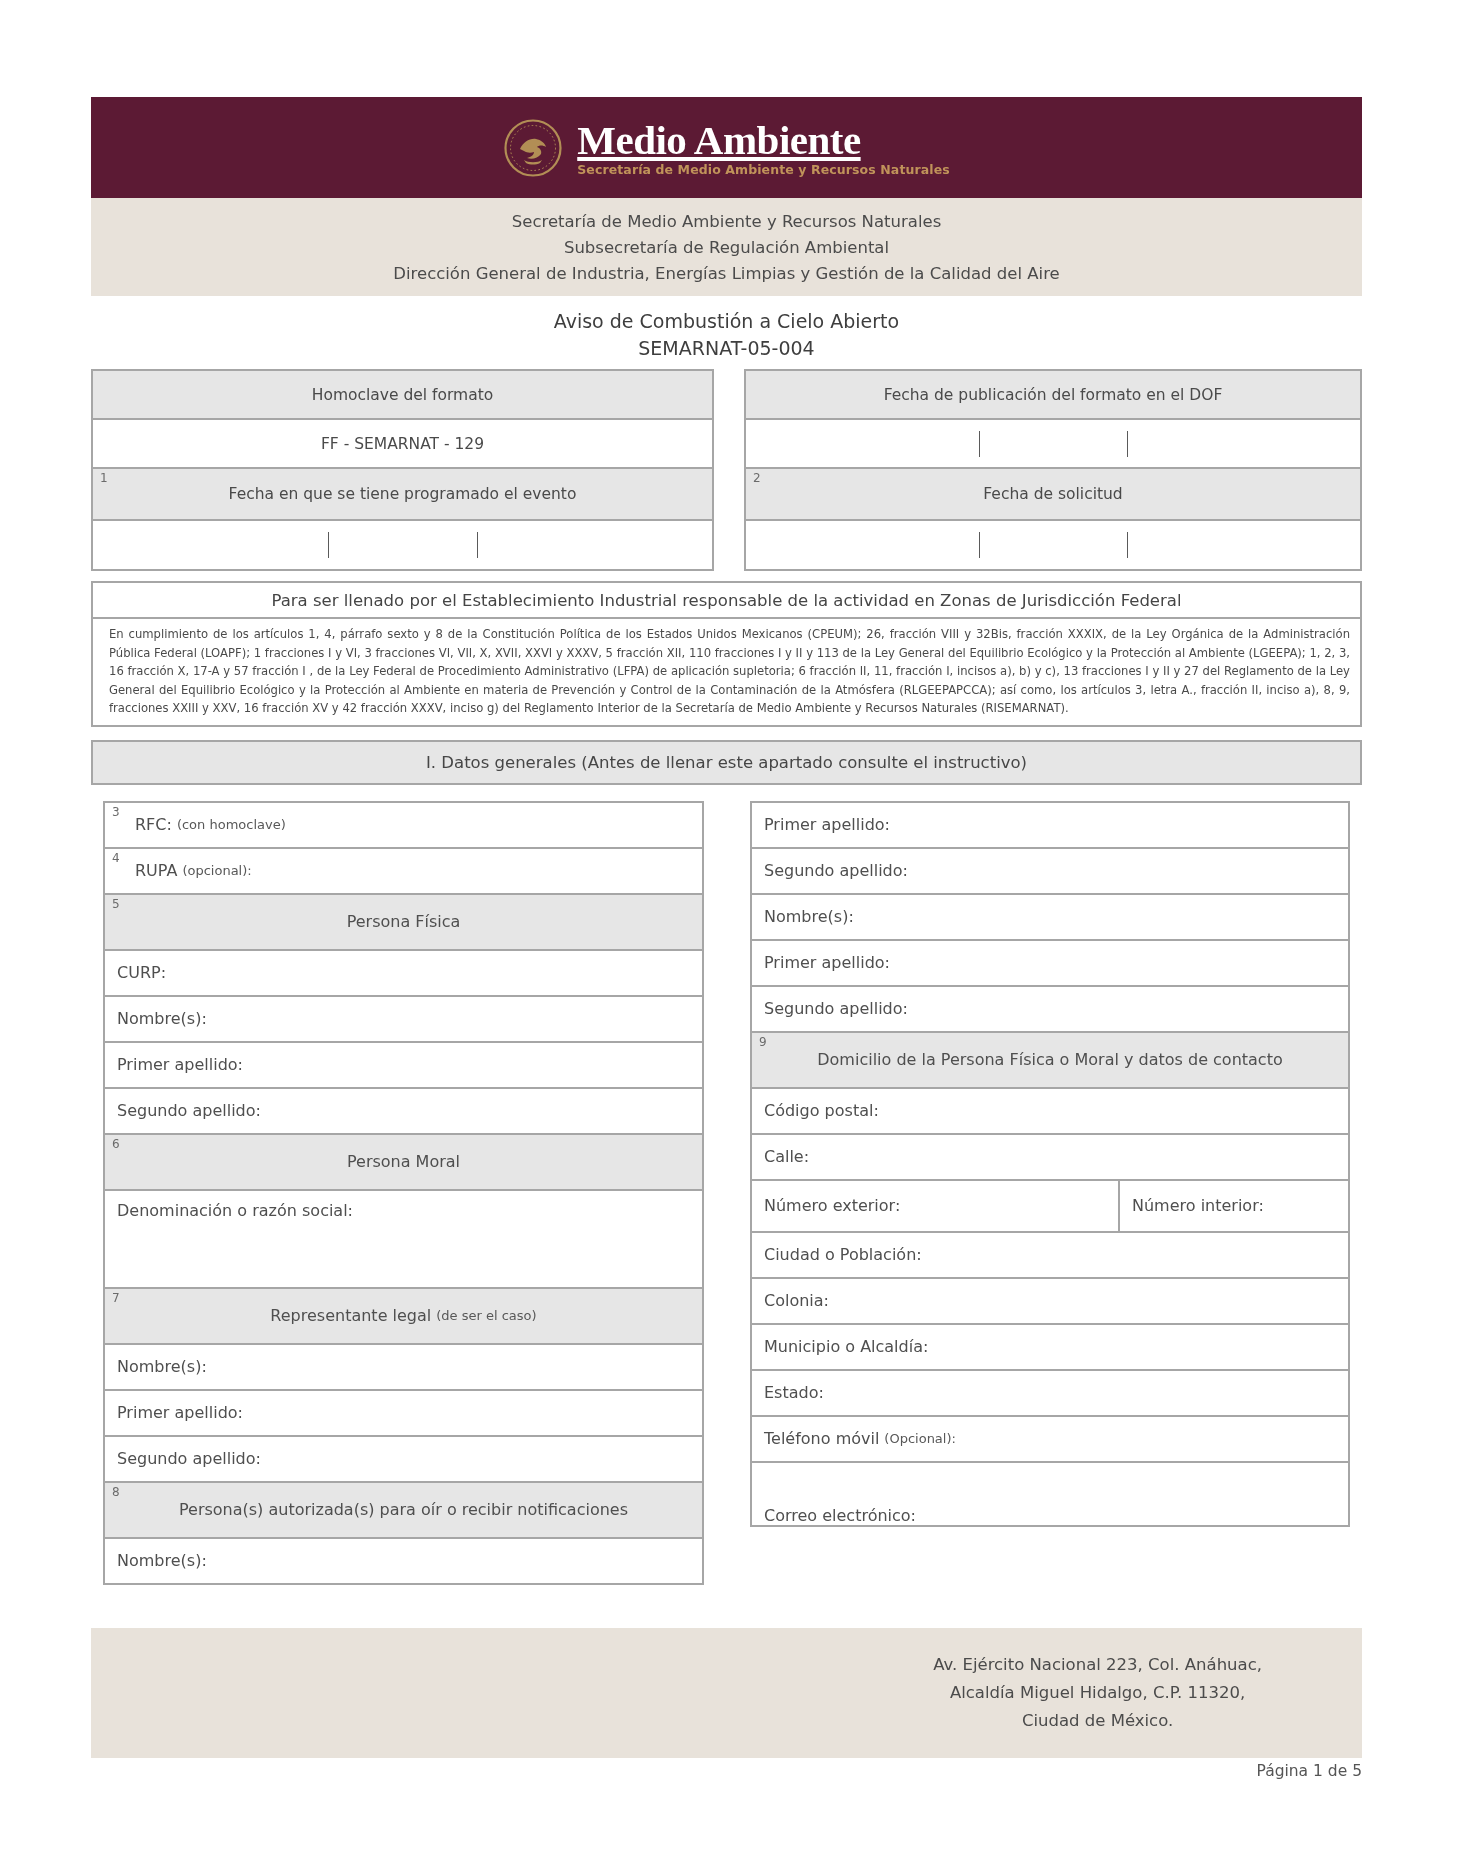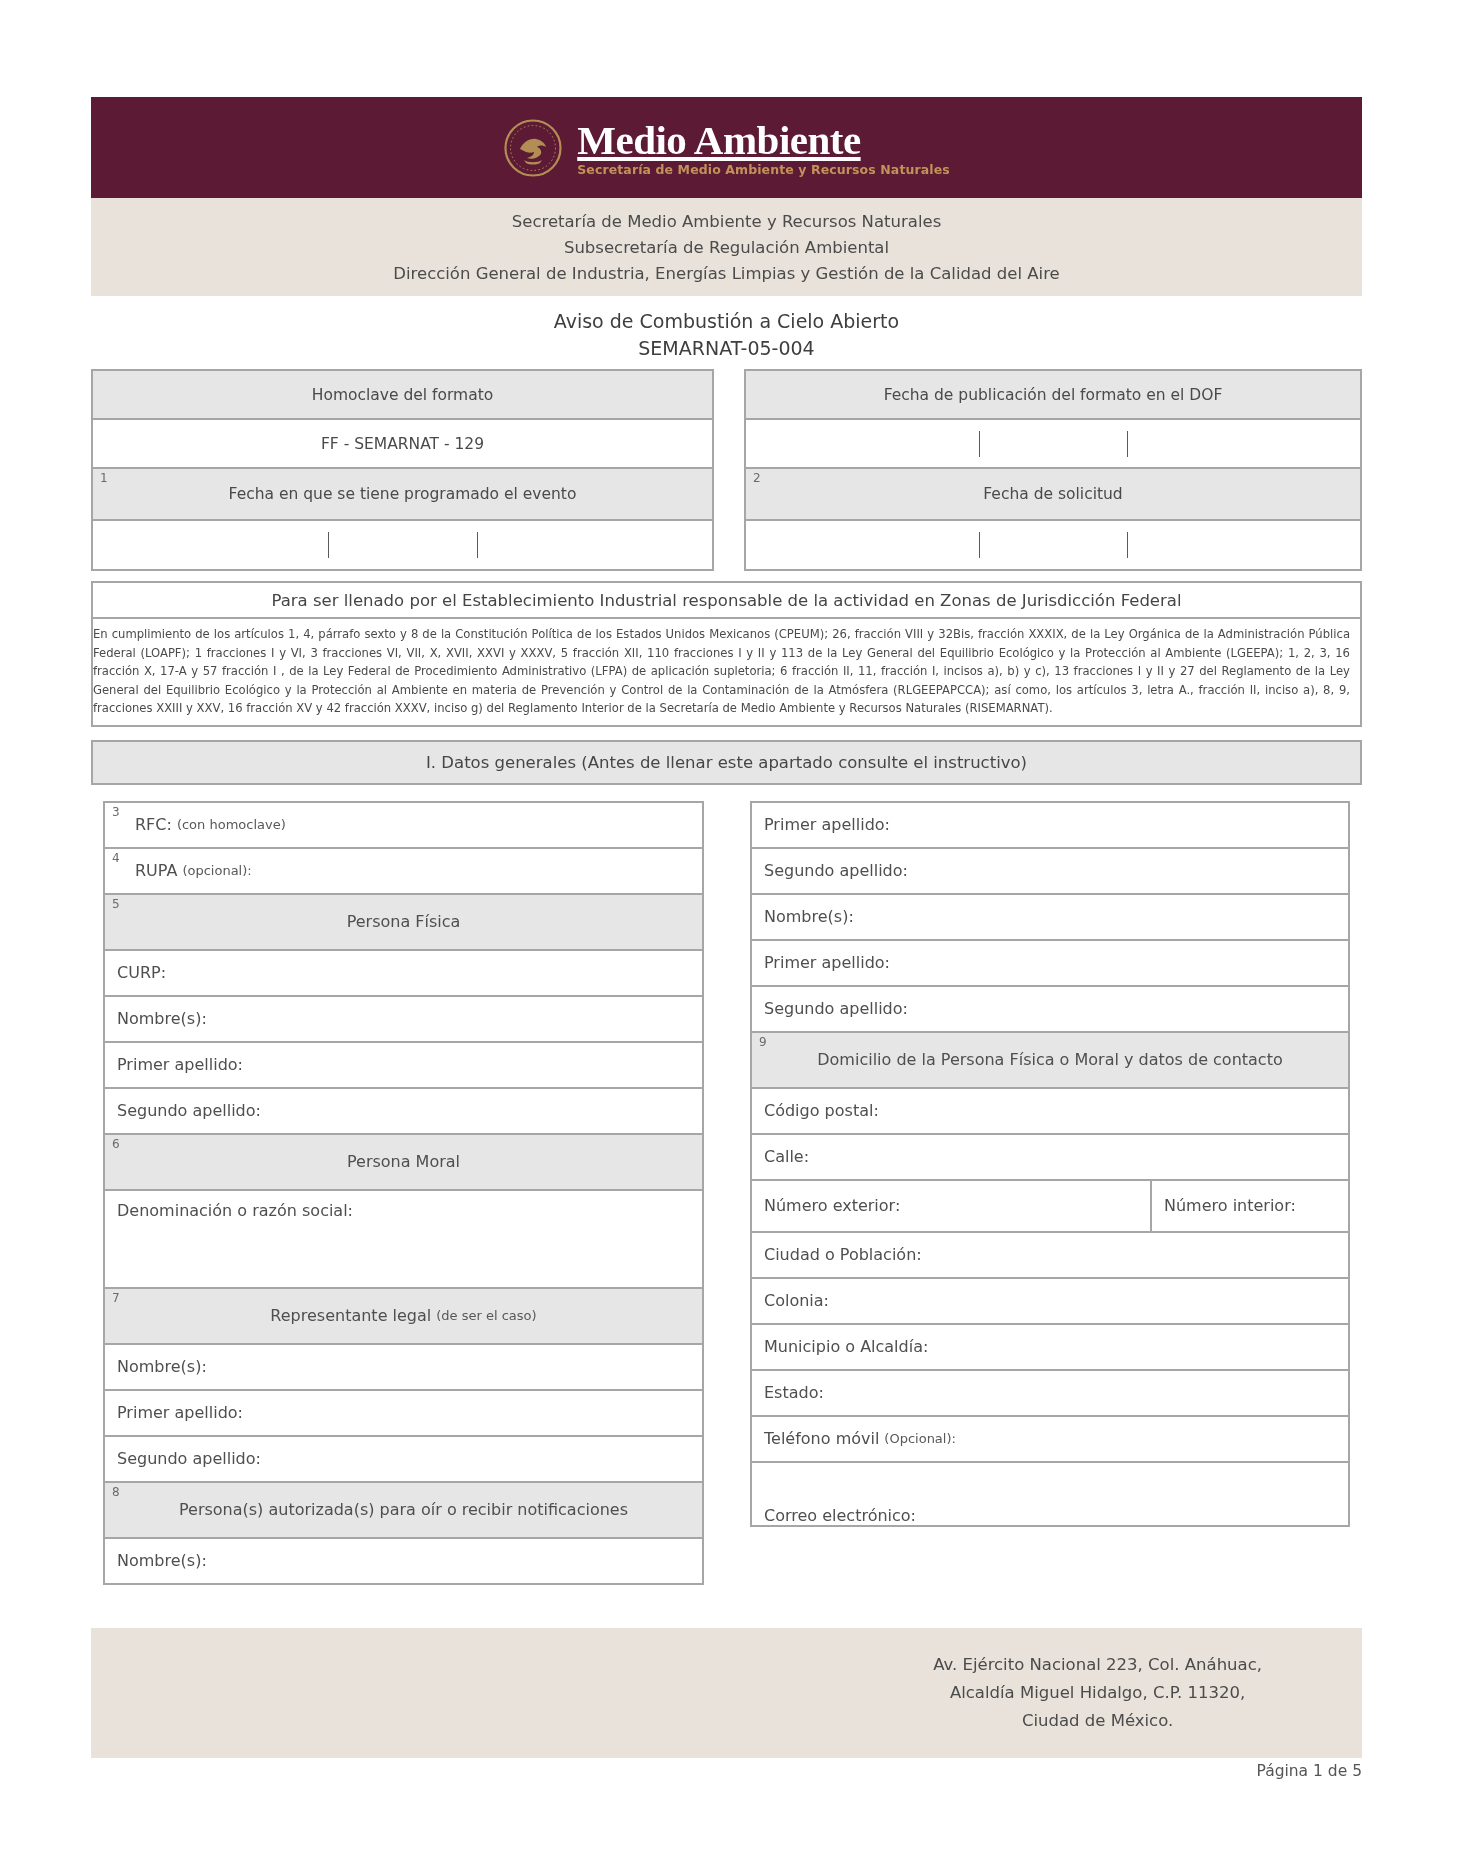--- a/index.html
+++ b/index.html
@@ -38,21 +38,21 @@
   .tt-gray{background:#e6e6e6;}
   .h47{height:47px;} .h50{height:50px;} .h48{height:48px;}
   .cell-num{position:absolute;top:3px;left:7px;font-size:12px;color:#6b6b6b;line-height:12px;}
   .vbar{position:absolute;top:50%;transform:translateY(-50%);width:1px;height:26px;background:#5a5a5a;}
   .vbar.b1{left:38%;} .vbar.b2{left:62%;}
 
   
   .jurisdiction-bar{margin-top:10px;border:2px solid #a6a6a6;height:34px;background:#fff;
     display:flex;align-items:center;justify-content:center;font-size:16.5px;color:#454545;}
   .legal-box{border:2px solid #a6a6a6;margin-top:-2px;background:#fff;
-    padding:6px 10px 7px 0;font-size:11.6px;line-height:18.6px;text-align:justify;color:#4a4a4a;}
+    padding:6px 10px 7px 16px;font-size:11.6px;line-height:18.6px;text-align:justify;color:#4a4a4a;}
 
   
   .section-bar{margin-top:13px;height:41px;background:#e6e6e6;border:2px solid #a6a6a6;
     display:flex;align-items:center;justify-content:center;font-size:16.5px;color:#464646;}
 
   
   .form-columns{margin-top:16px;display:flex;align-items:flex-start;}
   .col-left{margin-left:12px;width:601px;}
   .col-right{margin-left:46px;width:600px;}
   .fcell{border:2px solid #a6a6a6;margin-top:-2px;position:relative;background:#fff;
@@ -60,21 +60,21 @@
     font-size:16px;color:#4f4f4f;height:48px;}
   .fcell:first-child{margin-top:0;}
   .fcell .suffix{font-size:13px;color:#585858;margin-left:5px;}
   .fcell.has-num{padding-left:30px;}
   .ghead{background:#e6e6e6;justify-content:center;padding-left:0;height:58px;text-align:center;}
   .s-tall{height:100px;align-items:flex-start;padding-top:10px;}
   .s-big{height:66px;align-items:flex-end;padding-top:12px;}
   .splitcell{display:flex;border:2px solid #a6a6a6;margin-top:-2px;background:#fff;height:50px;box-sizing:content-box;}
   .splitcell .sub{display:flex;align-items:center;padding-left:12px;box-sizing:border-box;
     font-size:16px;color:#4f4f4f;}
-  .splitcell .sub.a{width:400px;border-right:2px solid #a6a6a6;}
+  .splitcell .sub.a{width:368px;border-right:2px solid #a6a6a6;}
   .splitcell .sub.b{flex:1;}
 
   
   .footer-band{position:absolute;left:91px;top:1628px;width:1271px;height:130px;background:#e8e2da;
     display:flex;align-items:center;justify-content:flex-end;}
   .address{margin-right:100px;text-align:center;font-size:16.5px;line-height:28px;color:#4b4b4b;}
   .page-number{position:absolute;left:91px;top:1762px;width:1271px;text-align:right;
     font-size:15.5px;color:#555555;}
 </style>
 </head>

